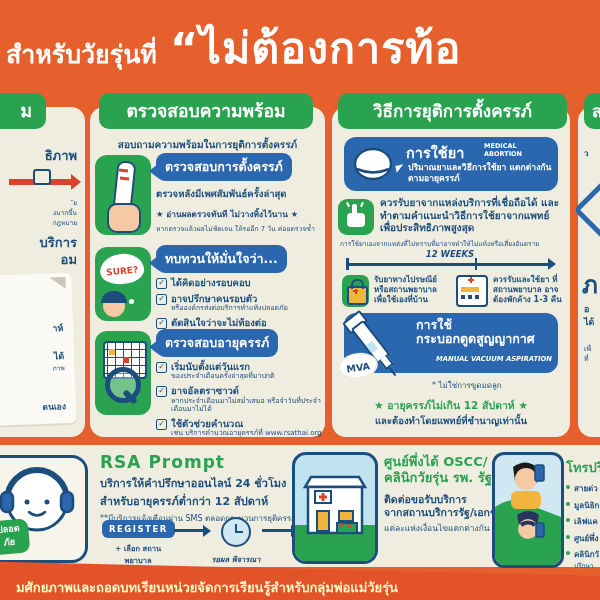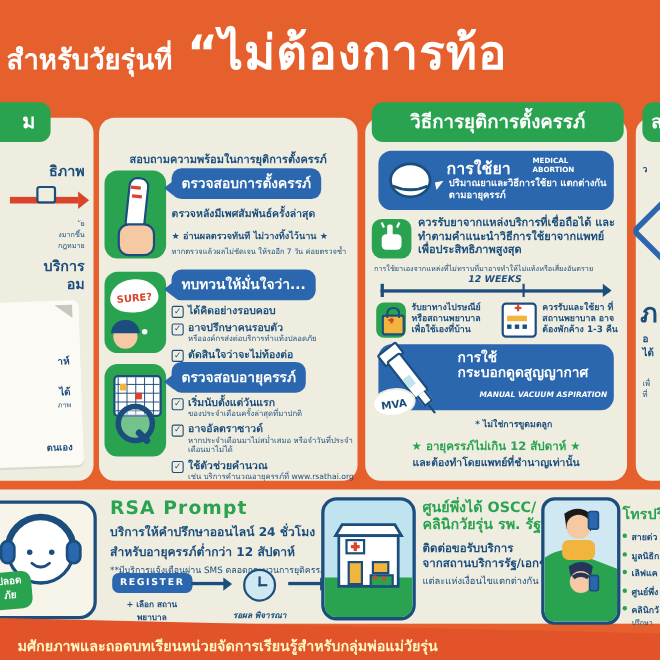--- a/index.html
+++ b/index.html
@@ -163,20 +163,21 @@
         <div class="ck-row">
             <span class="ck-box">✓</span>
           <div>
               <div class="ck-txt">ใช้ตัวช่วยคำนวณ</div>
                <div class="ck-sub">เช่น บริการคำนวณอายุครรภ์ที่ www.rsathai.org</div>
             </div>
           </div>
       </div>
     </div>
   </div>
+  <div class="tab" style="left:99px;top:93px;width:214px;height:36px;line-height:36px;font-size:17.5px;">ตรวจสอบความพร้อม</div>
 
   <div class="card" style="left:332px;top:107px;width:238px;height:330px;">
 
     <div class="abs" style="left:12px;top:30px;width:214px;height:54px;background:#2B67AE;border-radius:12px;">
       <div class="abs" style="left:8px;top:9px;width:42px;height:36px;">
         <svg width="42" height="36" viewBox="0 0 42 36">
           <ellipse cx="21" cy="18" rx="18" ry="15" fill="#fff" stroke="#1C4E7D" stroke-width="2.5"></ellipse>
           <path d="M5 23 Q21 30 37 23" stroke="#1C4E7D" stroke-width="2.5" fill="none"></path>
         </svg>
       </div>
@@ -236,21 +237,21 @@
     <div class="abs" style="left:2px;top:196px;width:80px;height:90px;transform:rotate(-38deg);">
       <div class="abs" style="left:30px;top:6px;width:18px;height:10px;background:#fff;border:2px solid #1C4E7D;border-radius:2px;"></div>
       <div class="abs" style="left:33px;top:16px;width:12px;height:40px;background:#fff;border:2px solid #1C4E7D;border-radius:3px;"></div>
       <div class="abs" style="left:35px;top:38px;width:8px;height:10px;background:#BFE3EF;"></div>
       <div class="abs" style="left:36px;top:58px;width:6px;height:10px;background:#fff;border:2px solid #1C4E7D;border-top:none;"></div>
       <div class="abs" style="left:38.5px;top:70px;width:2px;height:10px;background:#1C4E7D;"></div>
     </div>
     <div class="abs" style="left:8px;top:248px;width:36px;height:22px;background:#fff;border-radius:50%;box-shadow:0 0 0 2px #EFEDE0;text-align:center;line-height:22px;transform:rotate(-8deg);">
       <span class="navy" style="font-size:9.5px;font-weight:800;">MVA</span>
     </div>
-    <div class="abs navy" style="left:100px;top:272px;font-size:8px;font-weight:700;">* ไม่ใช่การขูดมดลูก</div>
+    <div class="abs navy" style="left:100px;top:272px;font-size:8px;font-weight:400;">* ไม่ใช่การขูดมดลูก</div>
 
     <div class="abs green-t" style="left:0;top:290px;width:100%;text-align:center;font-size:10.5px;font-weight:800;">★ อายุครรภ์ไม่เกิน 12 สัปดาห์ ★</div>
     <div class="abs navy" style="left:0;top:306px;width:100%;text-align:center;font-size:9.5px;font-weight:600;">และต้องทำโดยแพทย์ที่ชำนาญเท่านั้น</div>
   </div>
   <div class="tab" style="left:338px;top:93px;width:229px;height:36px;line-height:36px;font-size:17px;">วิธีการยุติการตั้งครรภ์</div>
 
   <div class="card" style="left:578px;top:107px;width:60px;height:330px;">
     <div class="abs navy" style="left:6px;top:40px;font-size:8px;font-weight:600;">ว</div>
     <div class="abs" style="left:8px;top:72px;width:52px;height:52px;border:5px solid #2B67AE;transform:rotate(45deg);border-radius:6px;"></div>
     <div class="abs navy" style="left:4px;top:158px;font-size:24px;font-weight:800;">ภ</div>

